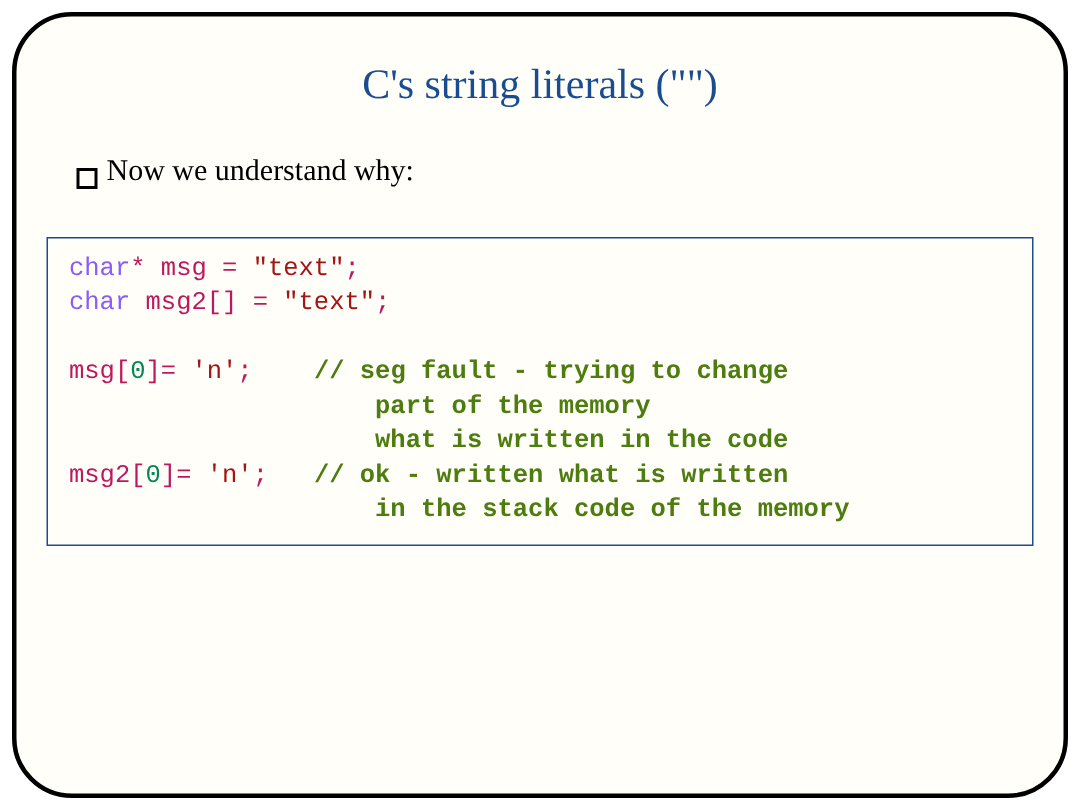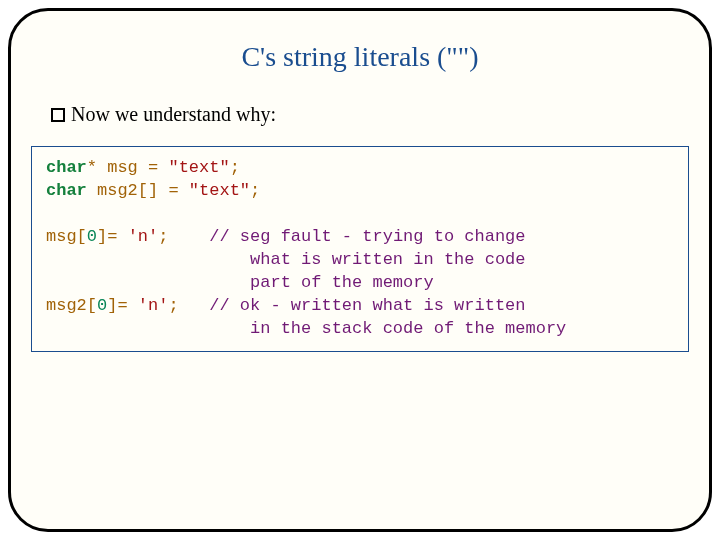--- a/index.html
+++ b/index.html
@@ -25,23 +25,23 @@
     text-align: center;
     font-size: 28px;
     color: #1a4d8f;
     font-family: 'Times New Roman', Georgia, serif;
     margin-bottom: 30px;
     font-weight: normal;
   }
   .bullet-line {
     font-size: 20px;
     color: #000;
-    margin-bottom: 20px;
+    margin-bottom: 32px;
     display: flex;
-    align-items: center;
+    align-items: flex-end;
     gap: 4px;
   }
   .bullet-box {
     display: inline-block;
     width: 14px;
     height: 14px;
     border: 2px solid #000;
     background: transparent;
     margin-right: 2px;
   }
@@ -50,40 +50,40 @@
     padding: 10px 14px;
     font-family: Consolas, 'Courier New', monospace;
     font-size: 17px;
     line-height: 1.35;
     margin-left: -20px;
     margin-right: -20px;
   }
   .code-line {
     white-space: pre;
   }
-  .kw { color: #15803d; font-weight: bold; }
+  .kw { color: #8b5cf6; }
   .str { color: #a31515; }
   .num { color: #098658; }
-  .com { color: #701a75; }
-  .plain { color: #a16207; }
+  .com { color: #4d7c0f; font-weight: bold; }
+  .plain { color: #be185d; }
 </style>
 </head>
 <body>
 
 <div class="slide">
   <h1 class="title">C's  string literals ("")</h1>
 
   <div class="bullet-line">
     <span class="bullet-box"></span>
     <span>Now we understand why:</span>
   </div>
 
   <div class="code-box">
     <div class="code-line"><span class="kw">char</span><span class="plain">* msg = </span><span class="str">"text"</span><span class="plain">;</span></div>
     <div class="code-line"><span class="kw">char</span><span class="plain"> msg2[] = </span><span class="str">"text"</span><span class="plain">;</span></div>
     <div class="code-line">&nbsp;</div>
     <div class="code-line"><span class="plain">msg[</span><span class="num">0</span><span class="plain">]= </span><span class="str">'n'</span><span class="plain">;    </span><span class="com">// seg fault - trying to change</span></div>
+    <div class="code-line"><span class="plain">                    </span><span class="com">part of the memory</span></div>
     <div class="code-line"><span class="plain">                    </span><span class="com">what is written in the code</span></div>
-    <div class="code-line"><span class="plain">                    </span><span class="com">part of the memory</span></div>
     <div class="code-line"><span class="plain">msg2[</span><span class="num">0</span><span class="plain">]= </span><span class="str">'n'</span><span class="plain">;   </span><span class="com">// ok - written what is written</span></div>
     <div class="code-line"><span class="plain">                    </span><span class="com">in the stack code of the memory</span></div>
   </div>
 </div>
 
 </body></html>

